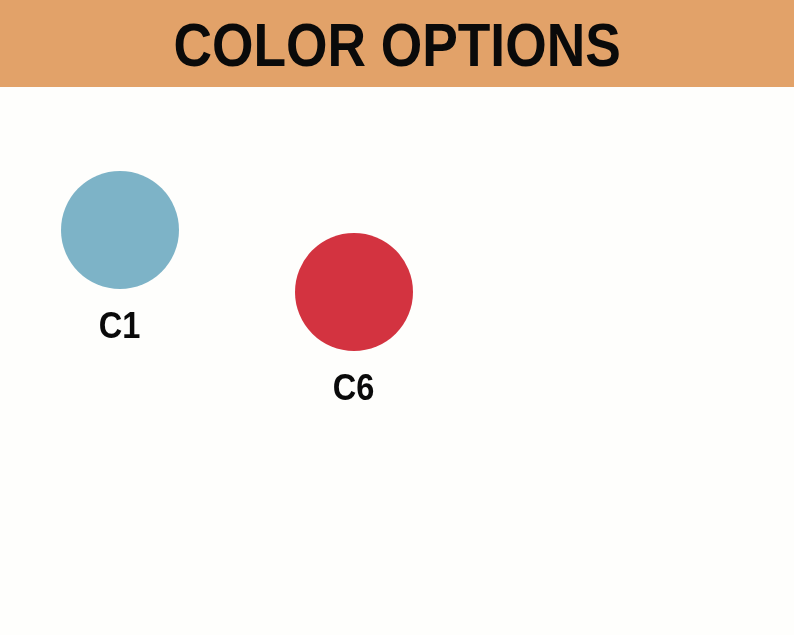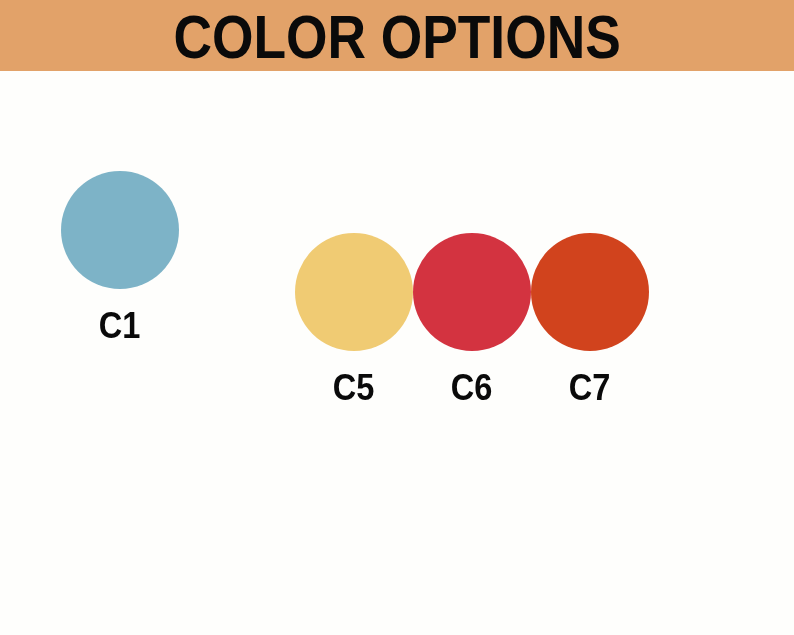--- a/index.html
+++ b/index.html
@@ -21,21 +21,21 @@
     height: 635px;
     background: #fefefc;
   }
 
   
   #header-banner {
     position: absolute;
     left: 0;
     top: 0;
     width: 794px;
-    height: 71px;
+    height: 87px;
     background: #e2a269;
     display: flex;
     align-items: center;
     justify-content: center;
   }
 
   #header-title {
     font-family: "Liberation Sans Narrow", "Liberation Sans", "DejaVu Sans", sans-serif;
     font-weight: 700;
     font-size: 62px;
@@ -116,33 +116,25 @@
         <span class="swatch-label">C1</span>
       </div>
 
 
 
 
     </div>
 
     <div class="swatch-row" id="swatch-row-2">
 
-      <div class="swatch-cell">
-        <span class="swatch-circle" style="background-color: rgb(240, 203, 115);"></span>
-        <span class="swatch-label">C5</span>
-      </div>
 
       <div class="swatch-cell">
         <span class="swatch-circle" style="background-color: rgb(211, 51, 64);"></span>
         <span class="swatch-label">C6</span>
       </div>
 
-      <div class="swatch-cell">
-        <span class="swatch-circle" style="background-color: rgb(209, 67, 29);"></span>
-        <span class="swatch-label">C7</span>
-      </div>
 
 
     </div>
 
   </div>
 
 </div>
 
 </body></html>

